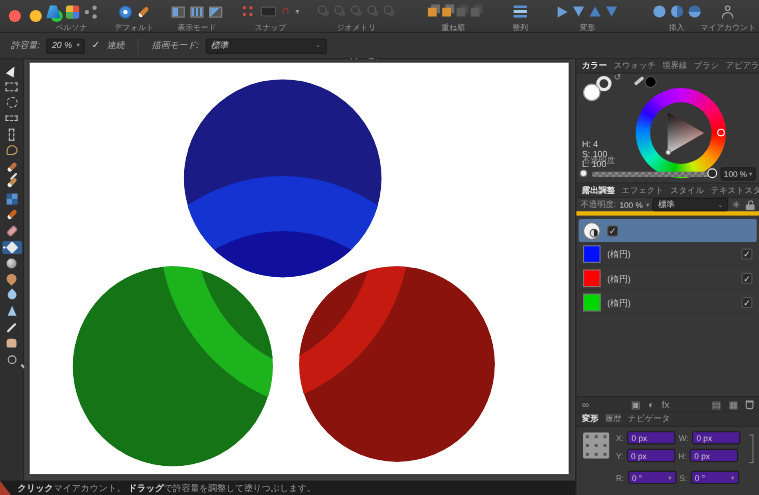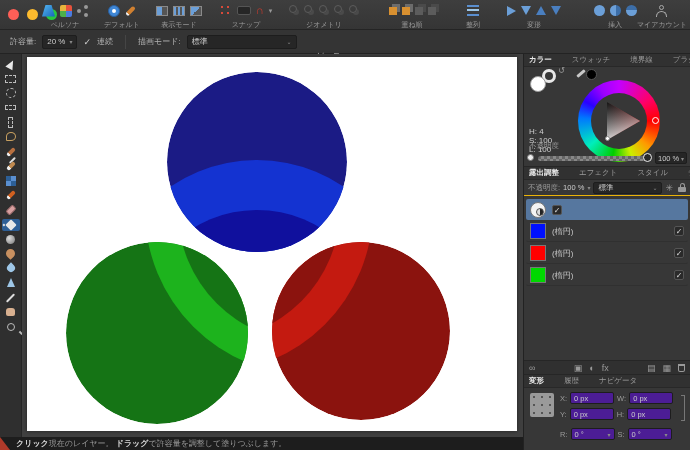--- a/index.html
+++ b/index.html
@@ -55,21 +55,21 @@
   .i-insert.i3 { background:linear-gradient(#3c6ea8 50%,#6b9fd8 50%); }
   .i-account { width:12px; height:12px; }
   .i-account .head { position:absolute; left:3px; top:0; width:5px; height:5px;
     border:1px solid #aaa; border-radius:50%; }
   .i-account .body { position:absolute; left:0; top:6px; width:11px; height:6px;
     border:1px solid #aaa; border-bottom:none; border-radius:6px 6px 0 0; }
 
   
   .context-bar { position:absolute; left:0; top:30px; width:690px; height:24px;
     background:#343434; border-bottom:1px solid #232323; display:flex; align-items:center;
-    font-size:8px; color:#b5b5b5; padding-left:10px; gap:6px; }
+    font-size:8px; color:#b5b5b5; padding-left:10px; gap:6px;font-style:italic; }
   .cb-box { background:#262626; border:1px solid #1d1d1d; border-radius:2px; height:14px;
     display:inline-flex; align-items:center; padding:0 4px; gap:4px; color:#ccc; }
   .cb-sep { width:1px; height:14px; background:#454545; margin:0 6px; }
   .cb-check { color:#cfcfcf; font-size:9px; }
   .dd-arrow { color:#8a8a8a; font-size:6px; }
 
   
   .tool-strip { position:absolute; left:0; top:54px; width:22px; height:383px;
     background:#2f2f2f; border-right:1px solid #262626; display:flex; flex-direction:column;
     align-items:center; padding-top:4px; gap:2.6px; }
@@ -111,21 +111,21 @@
   
   .status-bar { position:absolute; left:0; top:437px; width:523px; height:13px; background:#1d1d1d;
     display:flex; align-items:center; font-size:8px; color:#9a9a9a; padding-left:16px; }
   .status-bar b { color:#d8d8d8; font-weight:bold; }
   .corner-tri { position:absolute; left:0; bottom:0; width:0; height:0;
     border-style:solid; border-width:13px 0 0 10px; border-color:transparent transparent transparent #b03a2a; }
 
   
   .right-panel { position:absolute; left:523px; top:54px; width:167px; height:396px;
     background:#373737; border-left:1px solid #222; font-size:8px; }
-  .tab-row { height:13px; display:flex; align-items:center; gap:20px; padding:0 5px;
+  .tab-row { height:13px; display:flex; align-items:center; gap:6px; padding:0 5px;
     background:#313131; border-bottom:1px solid #282828; color:#9a9a9a; font-size:7.5px; white-space:nowrap; overflow:hidden; }
   .tab.active { color:#e8e8e8; font-weight:bold; }
 
   .color-panel { position:relative; height:113px; border-bottom:1px solid #262626; }
   .swatch-fill { position:absolute; left:6px; top:22px; width:16px; height:16px; border-radius:50%;
     background:#fff; border:1px solid #999; z-index:2; }
   .swatch-stroke { position:absolute; left:18px; top:15px; width:14px; height:14px; border-radius:50%;
     border:3px solid #e8e8e8; background:transparent; }
   .swap-icon { position:absolute; left:34px; top:12px; color:#999; font-size:8px; }
   .picker-pen { position:absolute; left:52px; top:18px; width:10px; height:3px; background:#c8c8c8;
@@ -151,21 +151,21 @@
       linear-gradient(45deg,#888 25%,transparent 25%,transparent 75%,#888 75%);
     background-size:6px 6px; background-position:0 0,3px 3px; }
   .op-knob { position:absolute; left:119px; top:99px; width:9px; height:9px; border-radius:50%;
     background:#2a2a2a; border:1.5px solid #eee; }
   .op-value { position:absolute; left:131px; top:98px; width:32px; height:12px; background:#262626;
     border:1px solid #1d1d1d; border-radius:2px; color:#ccc; display:flex; align-items:center;
     justify-content:space-between; padding:0 2px; font-size:7.5px; }
 
   .layers-panel { position:relative; height:208px; border-bottom:1px solid #262626; }
   .layers-opacity-row { height:16px; display:flex; align-items:center; gap:3px; padding:0 4px;
-    color:#9a9a9a; font-size:7.5px; border-bottom:1px solid #eab308; }
+    color:#9a9a9a; font-size:7.5px; border-bottom:4px solid #eab308; }
   .blend-box { background:#262626; border:1px solid #1d1d1d; border-radius:2px; height:12px;
     display:inline-flex; align-items:center; gap:10px; padding:0 4px; color:#ccc; }
   .mini-icon { color:#999; font-size:9px; }
   .padlock { position:relative; width:8px; height:9px; margin-left:2px; }
   .padlock .shackle { position:absolute; left:1.5px; top:0; width:5px; height:5px;
     border:1px solid #999; border-bottom:none; border-radius:3px 3px 0 0; }
   .padlock .body { position:absolute; left:0; top:4px; width:8px; height:5px; background:#999; border-radius:1px; }
   .layer-rows { padding-top:2px; }
   .layer-row { position:relative; height:21px; margin:1px 2px; display:flex; align-items:center;
     padding:0 4px; color:#c8c8c8; border-radius:2px; border-bottom:1px solid #303030; }
@@ -573,16 +573,16 @@
             <span>0 °</span>
             <span class="dd-arrow">▾</span>
           </span>
       </div>
       <span class="link-bracket"></span>
     </div>
   </div>
 
   <div class="status-bar">
     <span class="corner-tri"></span>
-    <span><b>クリック</b><span>現在のレイヤー。 </span><b>ドラッグ</b><span>で許容量を調整して塗りつぶします。</span></span>
+    <span><b>クリック</b><span>マイアカウント。 </span><b>ドラッグ</b><span>で許容量を調整して塗りつぶします。</span></span>
   </div>
 
 </div>
 
 </body></html>

